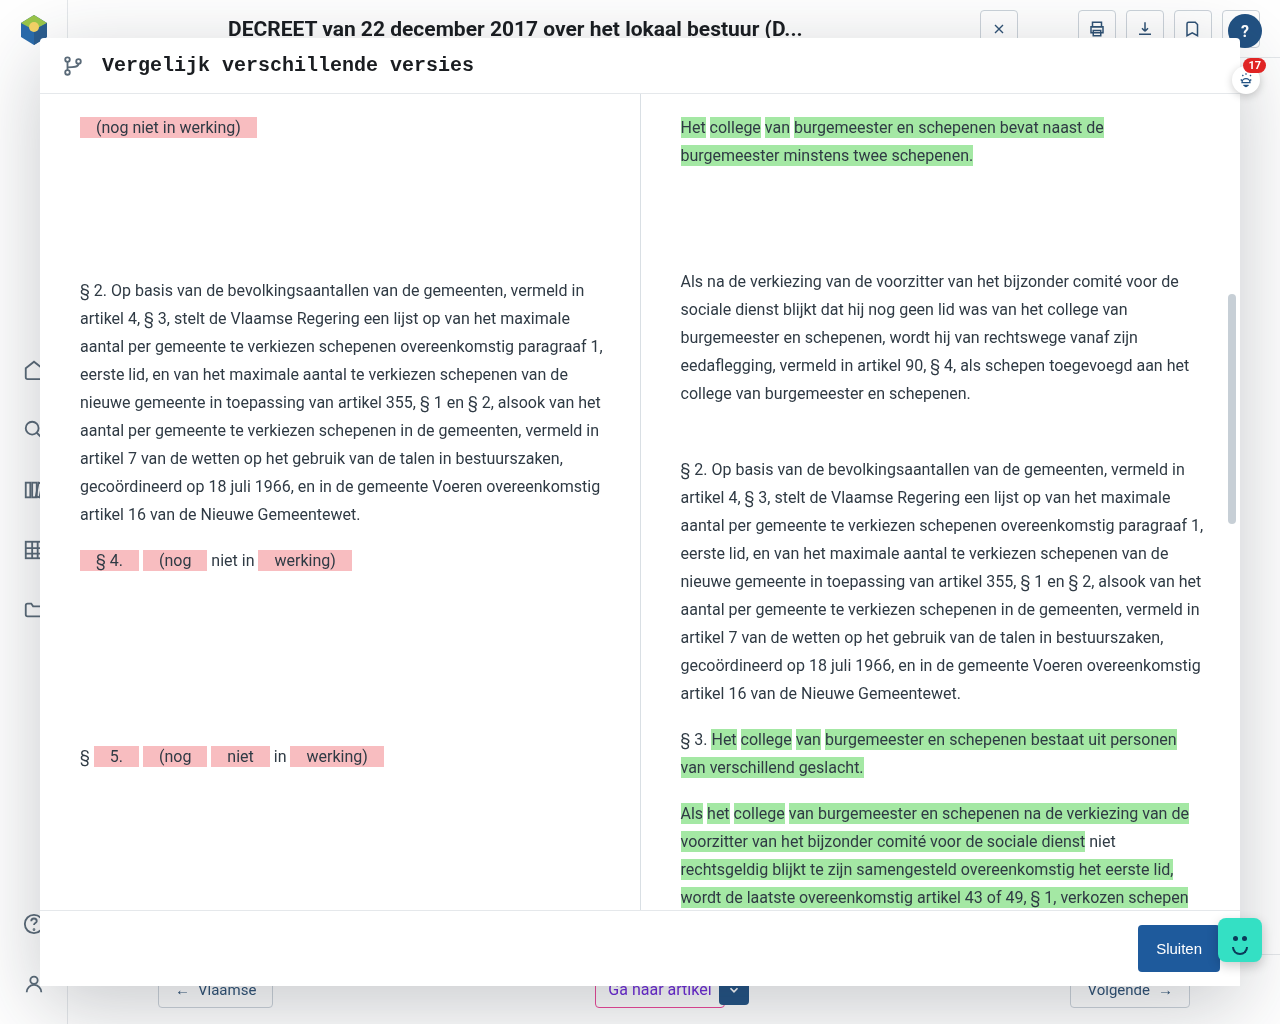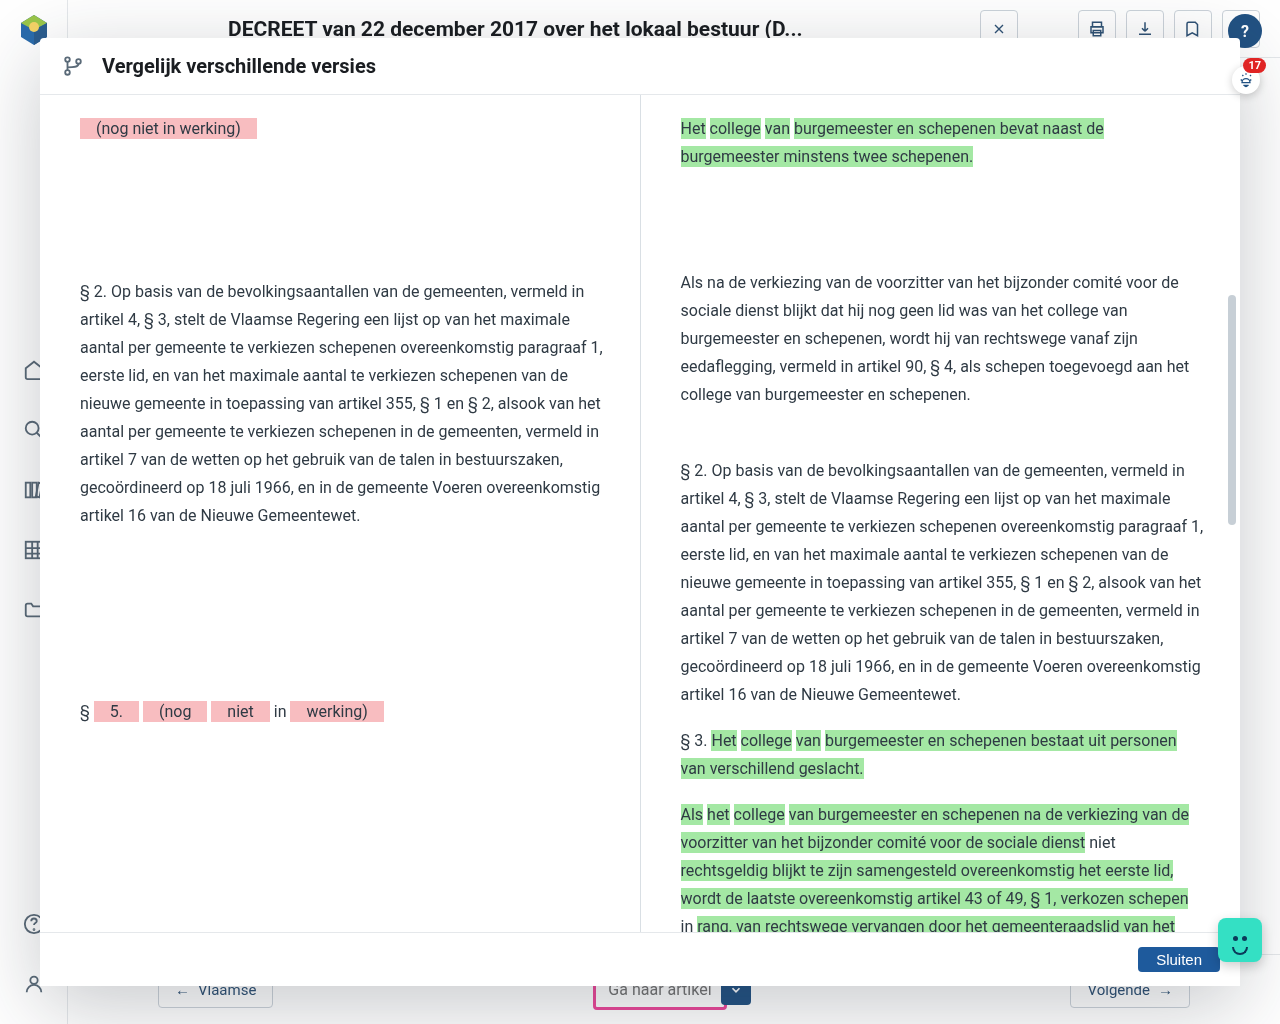--- a/index.html
+++ b/index.html
@@ -89,24 +89,24 @@
 .bg-btn-outline {
   border: 1px solid #ccd3da;
   border-radius: 4px;
   padding: 8px 16px;
   color: #2f5275;
   font-size: 15px;
   display: flex; align-items: center; gap: 8px;
 }
 .bg-select {
   margin-left: auto;
-  border: 3px solid #ec4899;
+  border: 1px solid #ec4899;
   border-radius: 4px;
   padding: 8px 12px;
-  color: #737373;
+  color: #6d28d9;
   display: flex; align-items: center; gap: 140px;
 }
 .bg-select-btn {
   background: #225283;
   width: 30px; height: 30px;
   border-radius: 4px;
   color: #fff;
   display: flex; align-items: center; justify-content: center;
   margin-left: -6px;
 }
@@ -121,20 +121,21 @@
   border-radius: 4px;
   display: flex;
   flex-direction: column;
 }
 .modal-header {
   display: flex;
   align-items: center;
   gap: 18px;
   padding: 16px 22px;
   border-bottom: 1px solid #e5e8eb;
+  font-family: Liberation Mono, monospace;
 }
 .modal-title {
   font-size: 20px;
   font-weight: 700;
 }
 .modal-body {
   flex: 1;
   display: flex;
   overflow: hidden;
   position: relative;
@@ -168,21 +169,21 @@
   border-top: 1px solid #e5e8eb;
   padding: 14px 20px;
   display: flex;
   justify-content: flex-end;
   background: #fff;
 }
 .btn-primary {
   background: #1e5a9c;
   color: #fff;
   border: none;
-  padding: 4px 18px;
+  padding: 15px 18px;
   font-size: 15px;
   border-radius: 4px;
   font-weight: 500;
 }
 
 
 .del { background: #f8bdc0; padding: 1px 16px; }
 .ins { background: #a4e8a4; padding: 1px 0; }
 
 .para { margin-bottom: 18px; }
@@ -359,20 +360,24 @@
     <div class="modal-title">Vergelijk verschillende versies</div>
   </div>
 
   <div class="modal-body">
     <div class="pane">
       <p class="para">
         <span class="del">(nog niet in werking)</span>
       </p>
       <div class="gap-lg"></div>
       <p class="para">§ 2. Op basis van de bevolkingsaantallen van de gemeenten, vermeld in artikel 4, § 3, stelt de Vlaamse Regering een lijst op van het maximale aantal per gemeente te verkiezen schepenen overeenkomstig paragraaf 1, eerste lid, en van het maximale aantal te verkiezen schepenen van de nieuwe gemeente in toepassing van artikel 355, § 1 en § 2, alsook van het aantal per gemeente te verkiezen schepenen in de gemeenten, vermeld in artikel 7 van de wetten op het gebruik van de talen in bestuurszaken, gecoördineerd op 18 juli 1966, en in de gemeente Voeren overeenkomstig artikel 16 van de Nieuwe Gemeentewet.</p>
+      <p class="para">
+        <span class="del">§ 4.</span>
+        <span class="del">(nog</span><span> niet in </span><span class="del">werking)</span>
+      </p>
       <div style="height:150px"></div>
       <p class="para">
         <span>§ </span><span class="del">5.</span>
         <span class="del">(nog</span>
         <span class="del">niet</span><span> in </span><span class="del">werking)</span>
       </p>
     </div>
 
     <div class="divider-v"></div>
 

